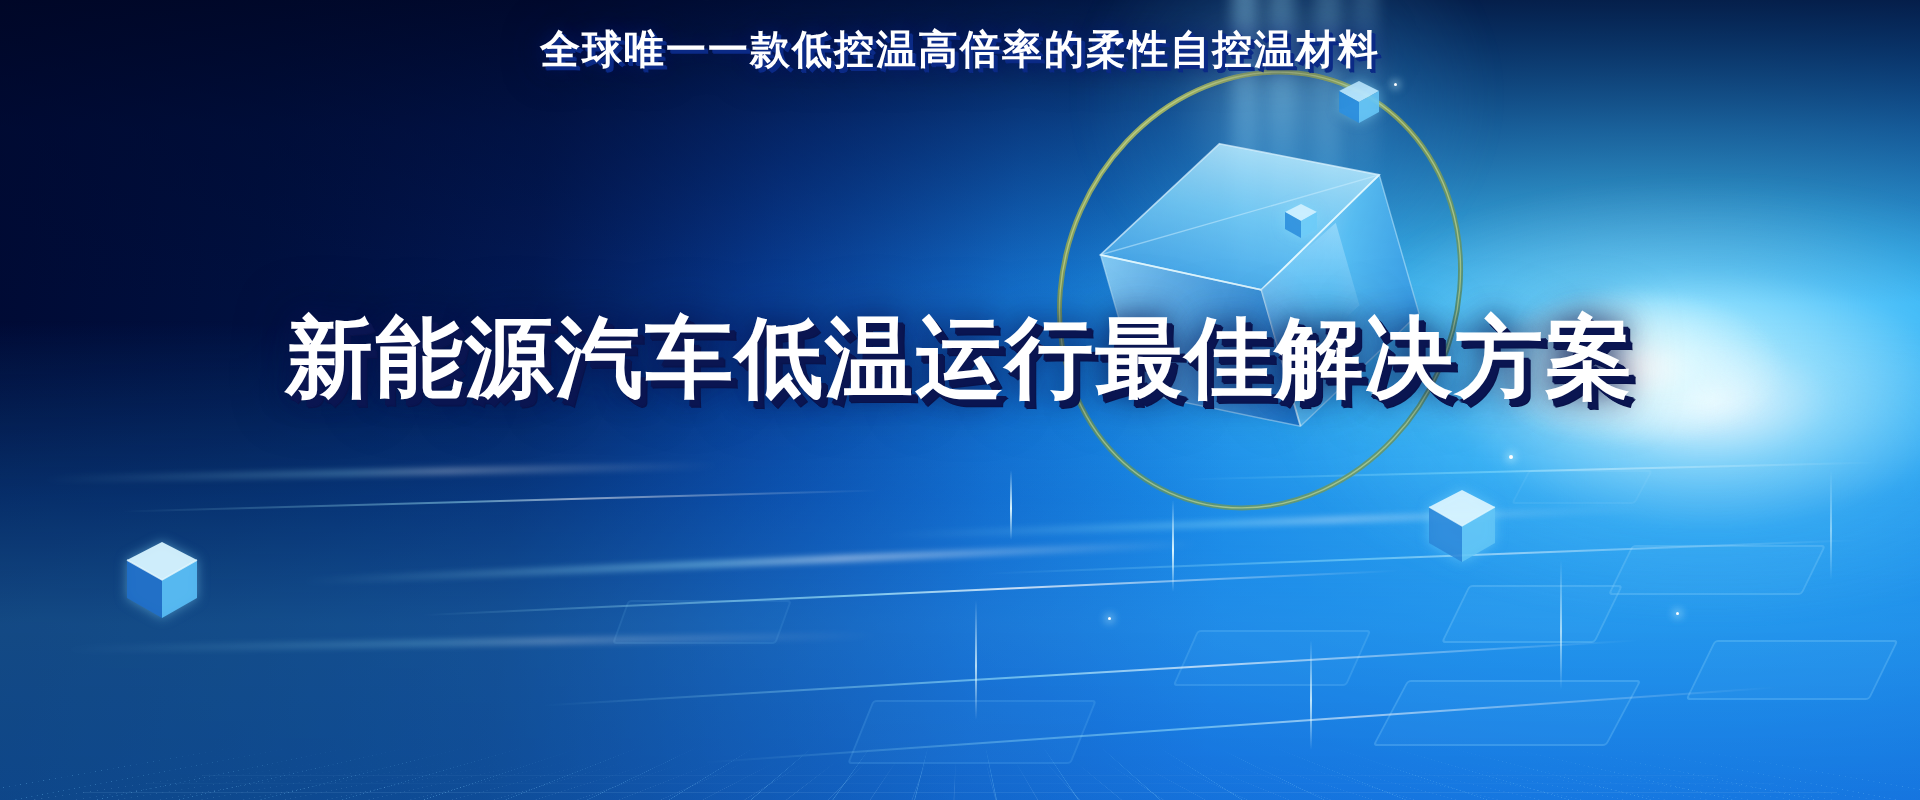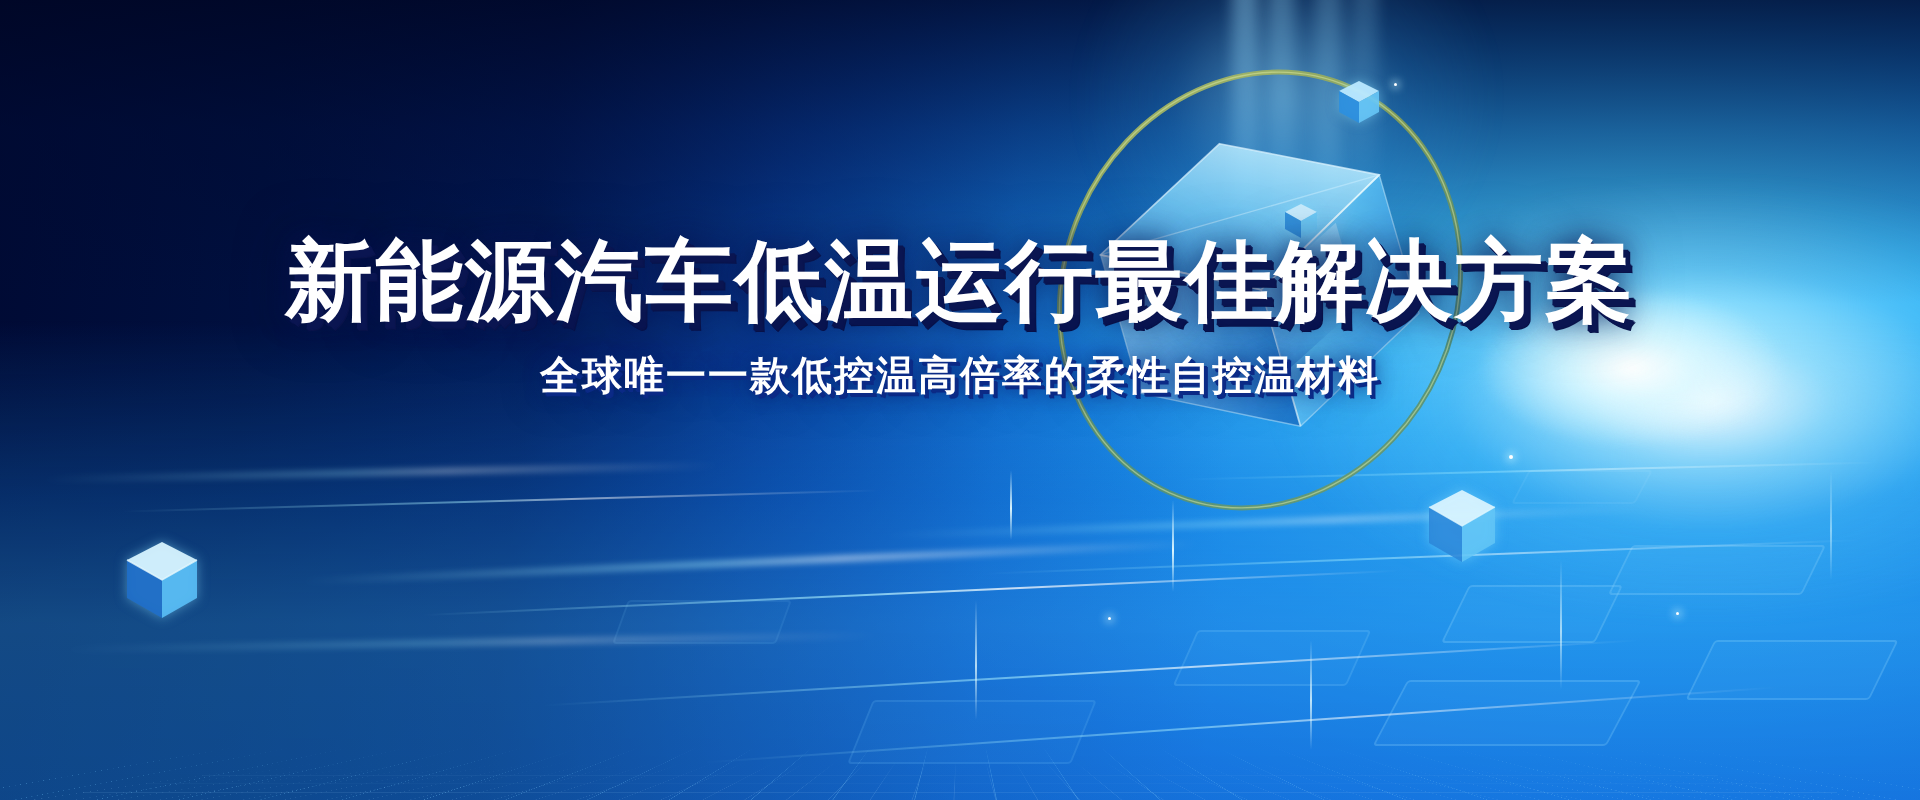--- a/index.html
+++ b/index.html
@@ -258,17 +258,17 @@
       <polyline points="5,21 38,40 71,21" fill="none" stroke="#eafbff" stroke-width="1.4" opacity=".75"></polyline>
     </svg>
   </div>
 
   <div class="spark" style="left:1509px;top:455px;width:4px;height:4px;"></div>
   <div class="spark" style="left:1676px;top:612px;width:3px;height:3px;"></div>
   <div class="spark" style="left:1108px;top:617px;width:3px;height:3px;"></div>
   <div class="spark" style="left:1394px;top:83px;width:3px;height:3px;"></div>
 
   <div id="text-wrap">
+    <div id="subtitle">全球唯一一款低控温高倍率的柔性自控温材料</div>
     <div id="title">新能源汽车低温运行最佳解决方案</div>
-    <div id="subtitle">全球唯一一款低控温高倍率的柔性自控温材料</div>
   </div>
 
 </div>
 
 </body></html>

